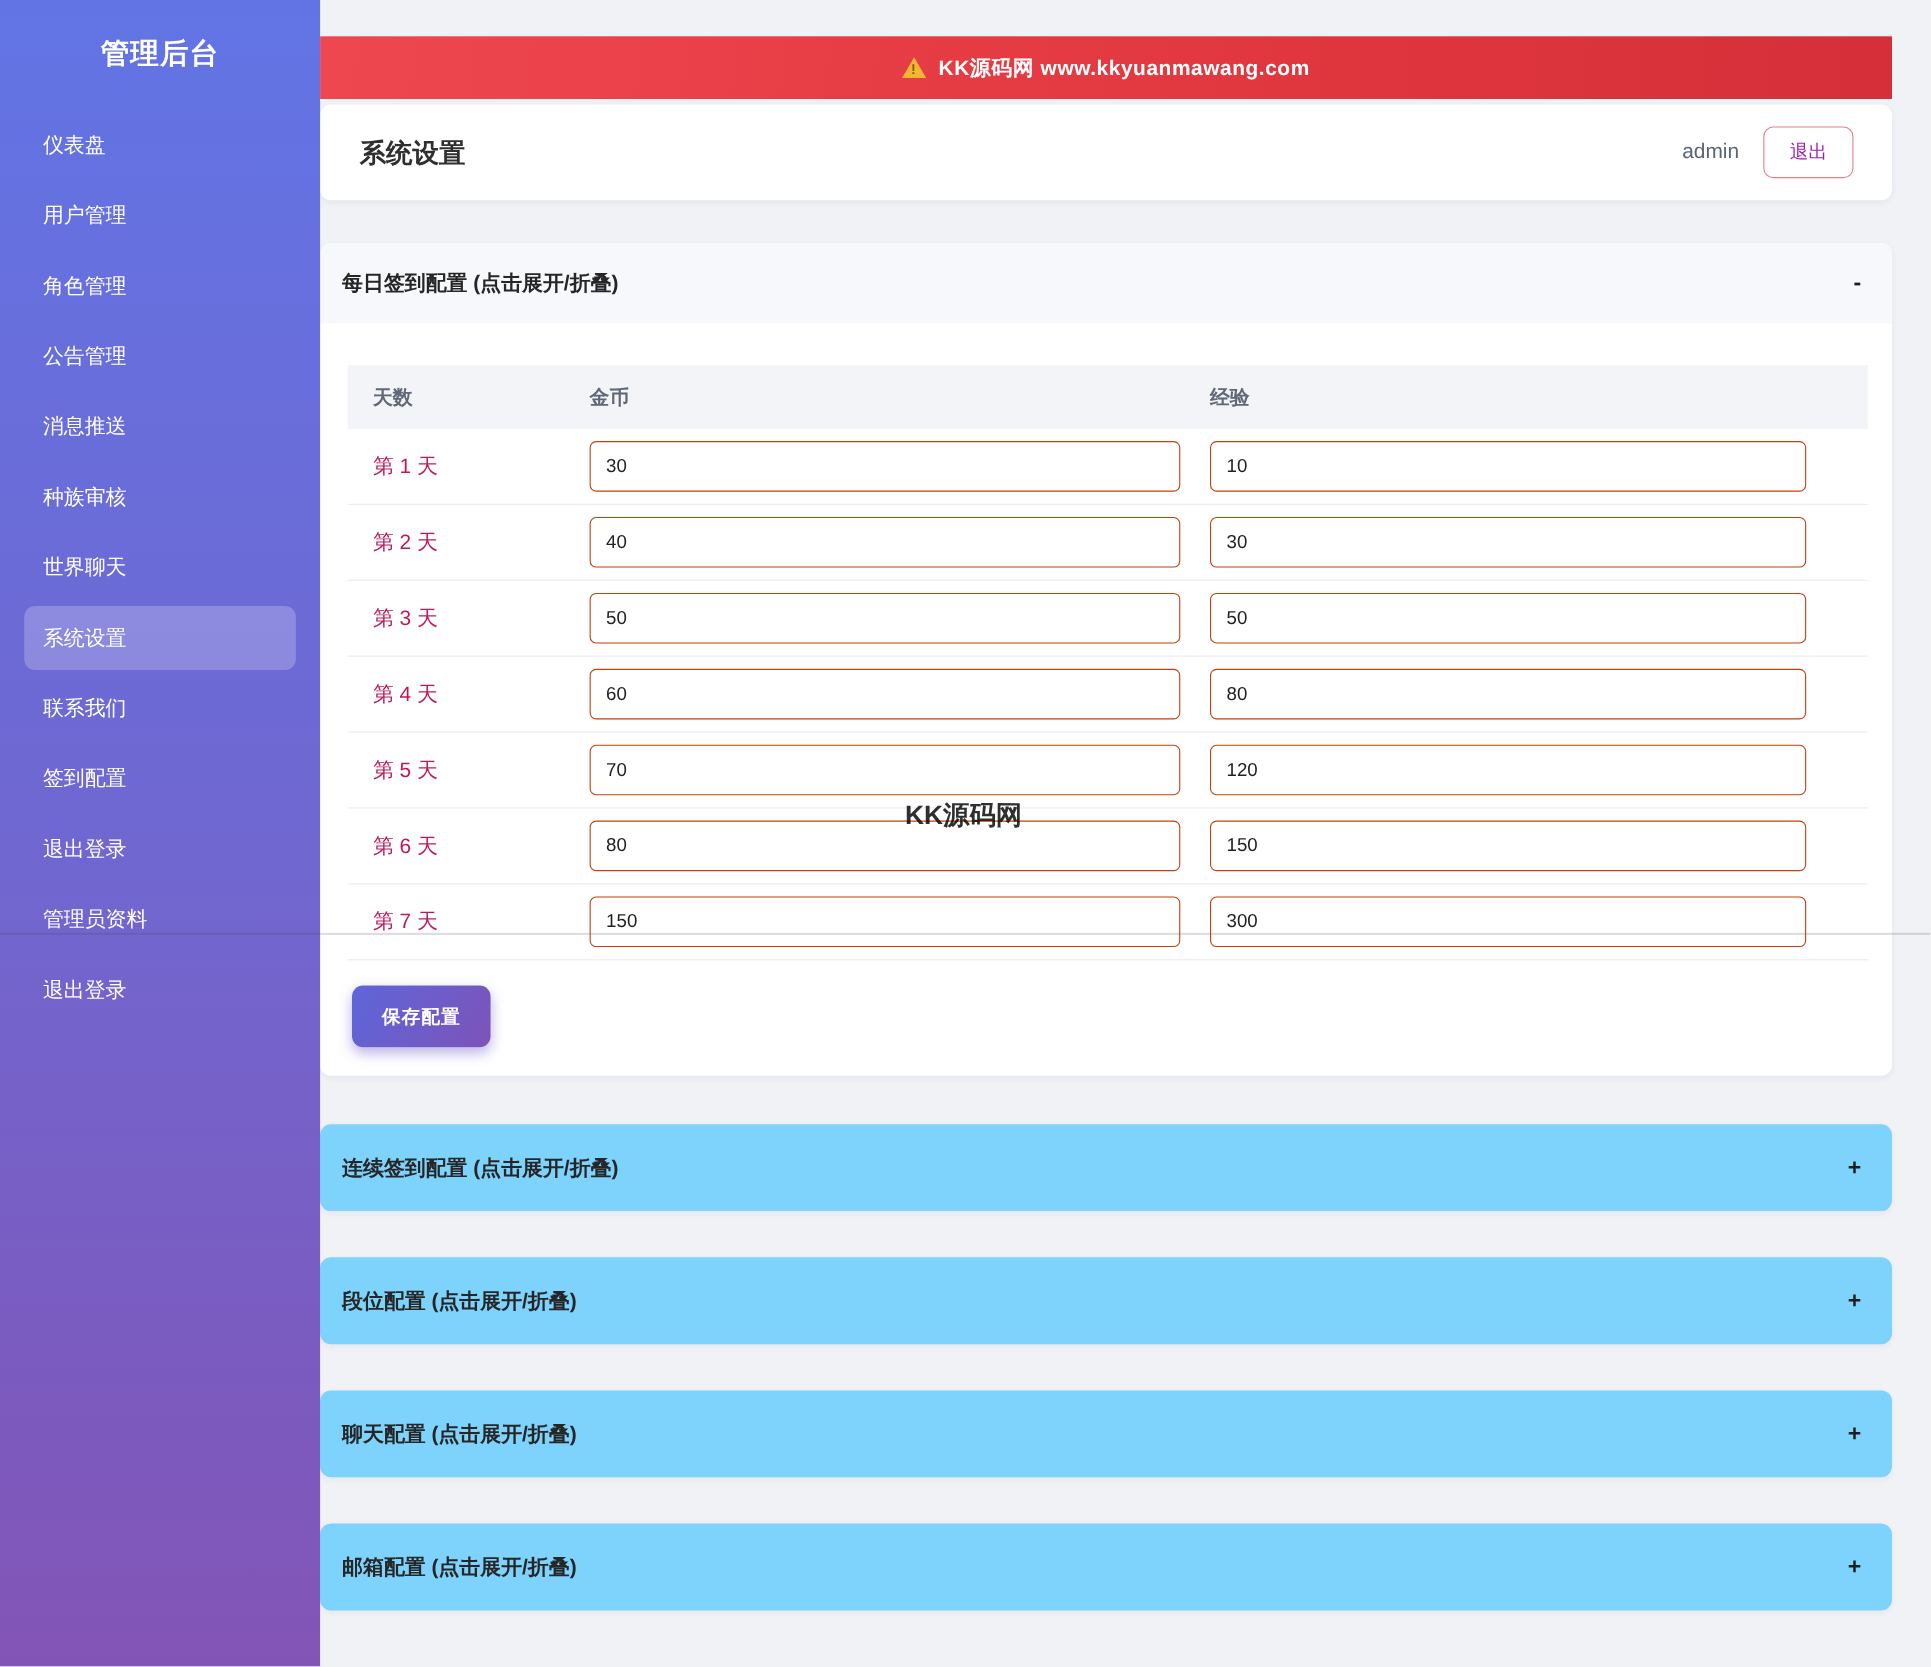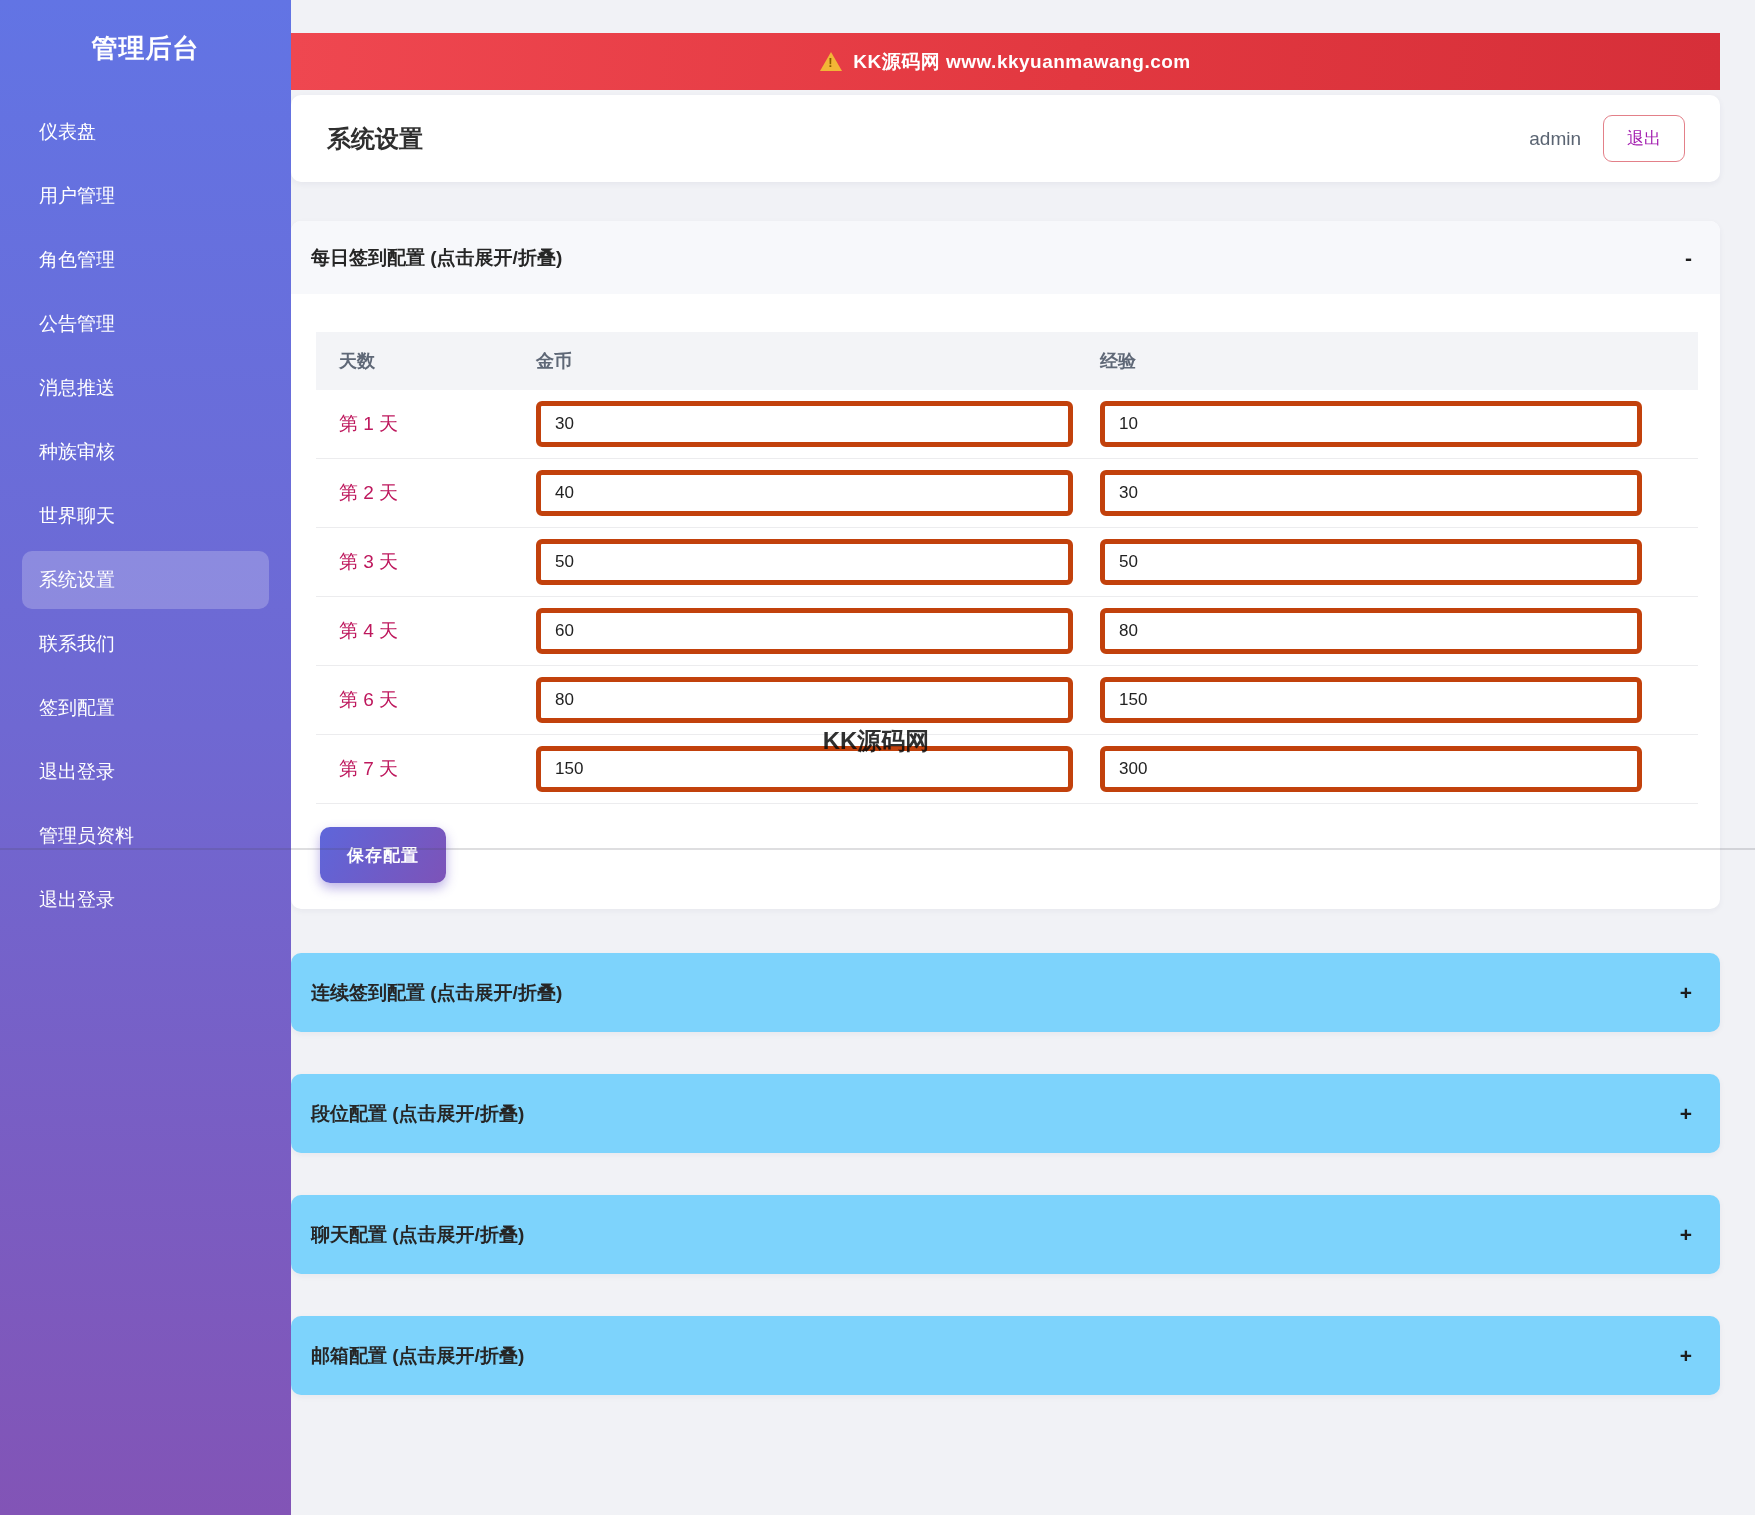--- a/index.html
+++ b/index.html
@@ -88,21 +88,21 @@
   }
   .thead {
     height:58px; background:#f3f4f7;
     color:#5f6877; font-size:18px; font-weight:bold;
   }
   .thead .c1 { padding-left:23px; }
   .trow { height:69px; border-bottom:1px solid #ececee; }
   .trow .c1 { padding-left:23px; font-size:19px; color:#be185d; }
   .cfg {
     width:100%; height:46px; background:#fff;
-    border:5px solid #c2410c; border-radius:6px;
+    border:1px solid #c2410c; border-radius:6px;
     font-size:17px; color:#222; padding:0 14px;
     font-family:inherit;
   }
   .save-btn {
     margin:23px 0 0 4px; height:56px; padding:0 27px;
     background:linear-gradient(120deg,#5e66da 0%,#7d53b8 100%);
     color:#fff; font-size:17px; font-weight:bold; letter-spacing:1px;
     border:none; border-radius:10px; cursor:pointer;
     box-shadow:0 5px 12px rgba(104,83,200,0.45);
     font-family:inherit;
@@ -213,20 +213,26 @@
             <div></div>
             <div><input class="cfg" type="text" value="50" style=""></div>
           </div>
           <div class="trow">
             <div class="c1">第 4 天</div>
             <div><input class="cfg" type="text" value="60" style=""></div>
             <div></div>
             <div><input class="cfg" type="text" value="80" style=""></div>
           </div>
           <div class="trow">
+            <div class="c1">第 5 天</div>
+            <div><input class="cfg" type="text" value="70" style=""></div>
+            <div></div>
+            <div><input class="cfg" type="text" value="120" style=""></div>
+          </div>
+          <div class="trow">
             <div class="c1">第 6 天</div>
             <div><input class="cfg" type="text" value="80" style=""></div>
             <div></div>
             <div><input class="cfg" type="text" value="150" style=""></div>
           </div>
           <div class="trow">
             <div class="c1">第 7 天</div>
             <div><input class="cfg" type="text" value="150" style=""></div>
             <div></div>
             <div><input class="cfg" type="text" value="300" style=""></div>

